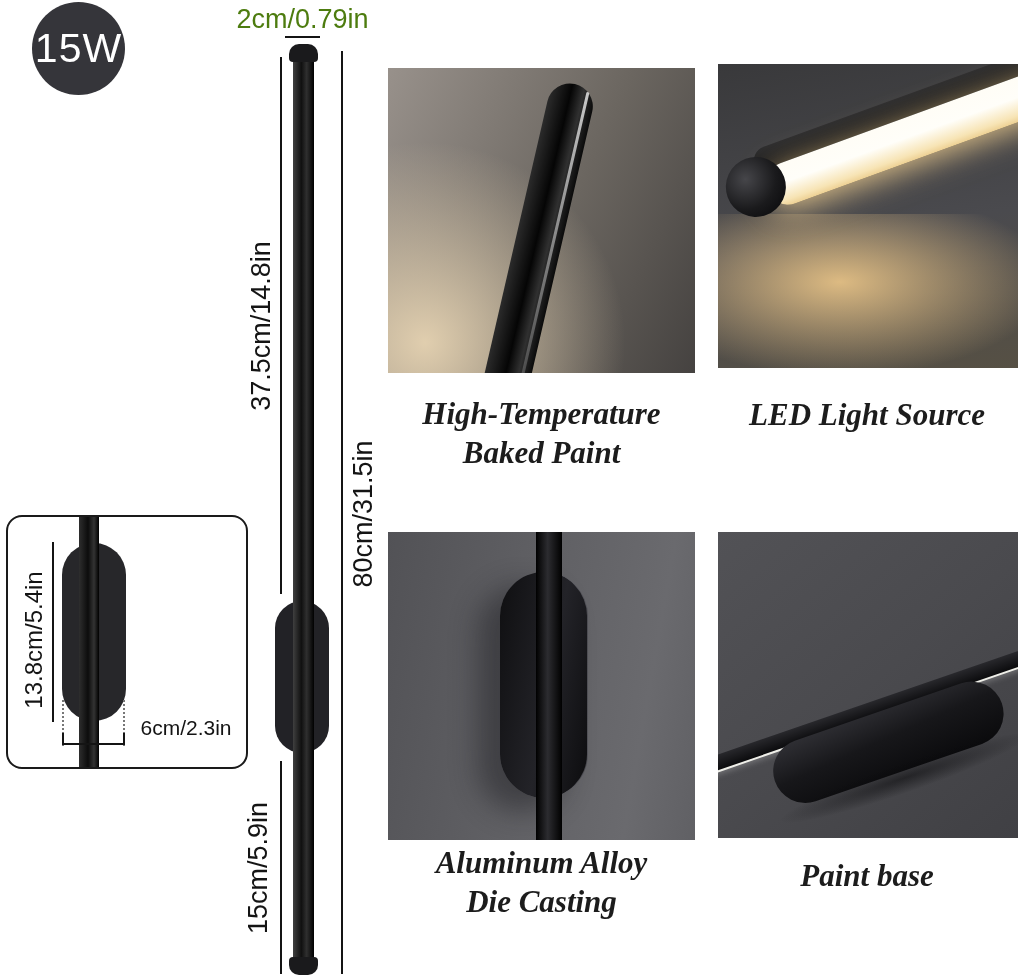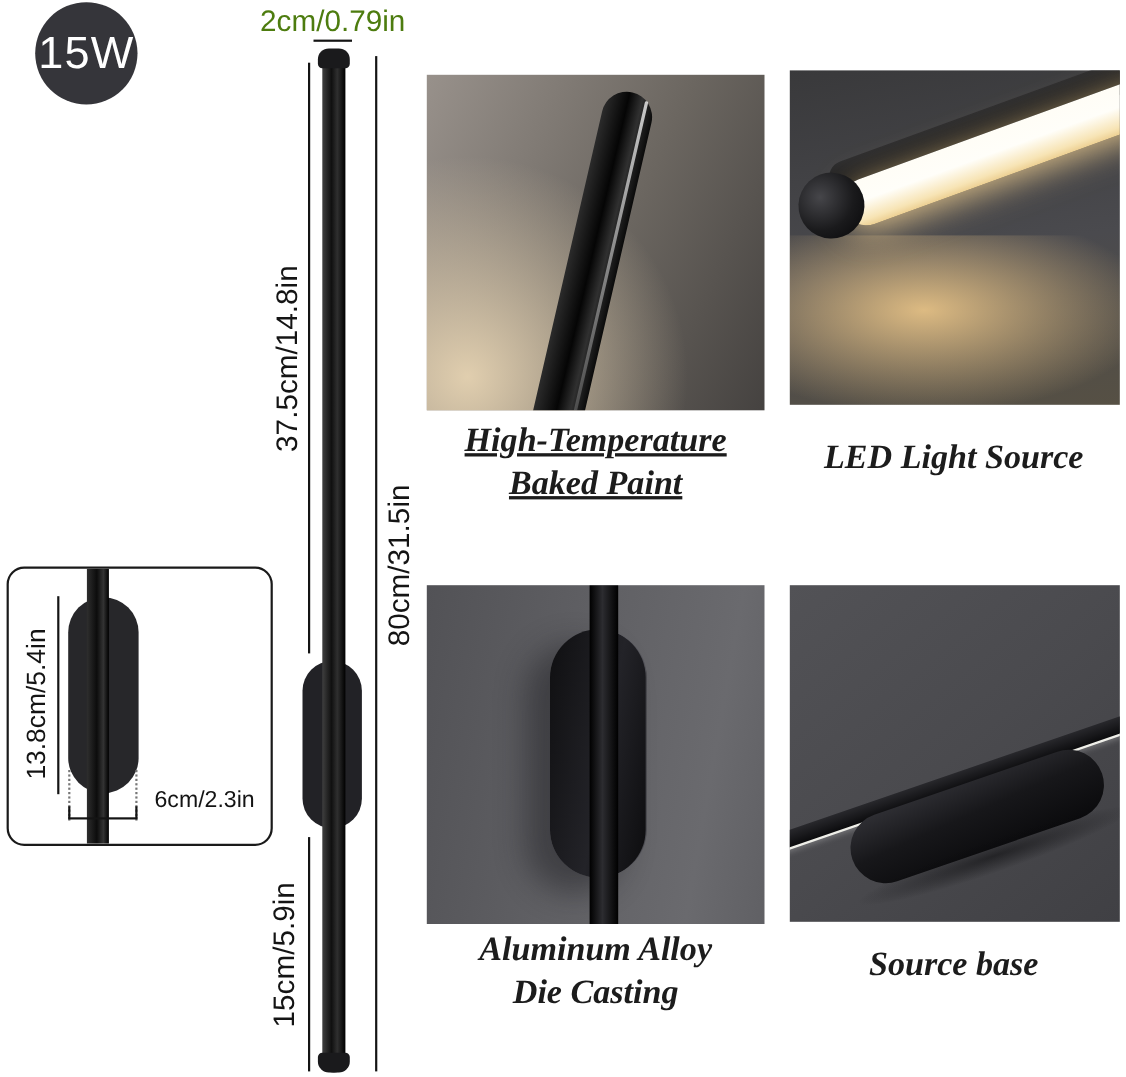--- a/index.html
+++ b/index.html
@@ -141,21 +141,21 @@
   .tile4 .shadow {
     position:absolute; left:78px; top:106px; width:266px; height:30px;
     background:radial-gradient(ellipse, rgba(8,8,10,.55), rgba(8,8,10,0) 70%);
   }
   
   .caption {
     position:absolute; text-align:center;
     font-family:"Liberation Serif", serif; font-weight:bold; font-style:italic;
     font-size:31px; line-height:39px; color:#1c1c1c;
   }
-  .cap1 { left:388px; top:380px; width:307px;text-decoration:underline; }
+  .cap1 { left:388px; top:394px; width:307px; }
   .cap2 { left:712px; top:395px; width:310px; }
   .cap3 { left:388px; top:843px; width:307px; }
   .cap4 { left:712px; top:856px; width:310px; }
 </style>
 </head>
 <body>
 
 <div id="page">
 
   <div class="badge">
@@ -225,16 +225,16 @@
     <div>Baked Paint</div>
   </div>
   <div class="caption cap2">
     <div>LED Light Source</div>
   </div>
   <div class="caption cap3">
     <div>Aluminum Alloy</div>
     <div>Die Casting</div>
   </div>
   <div class="caption cap4">
-    <div>Source base</div>
+    <div>Paint base</div>
   </div>
 
 </div>
 
 </body></html>

